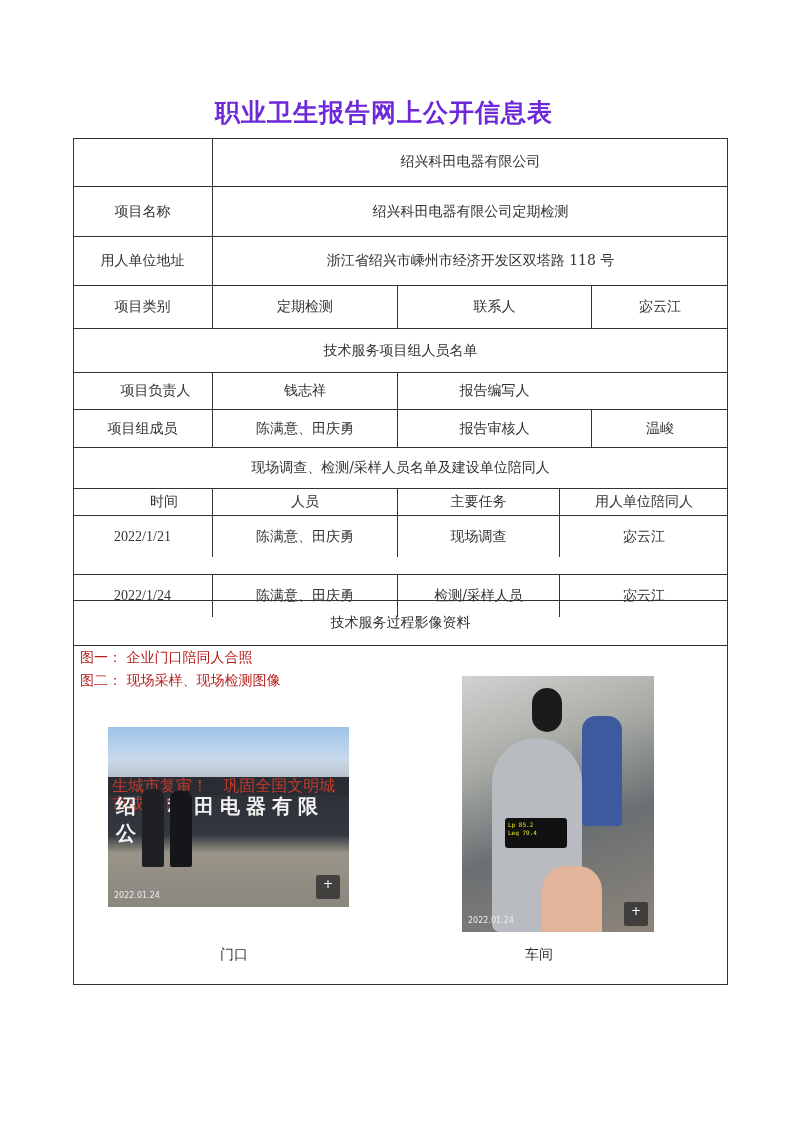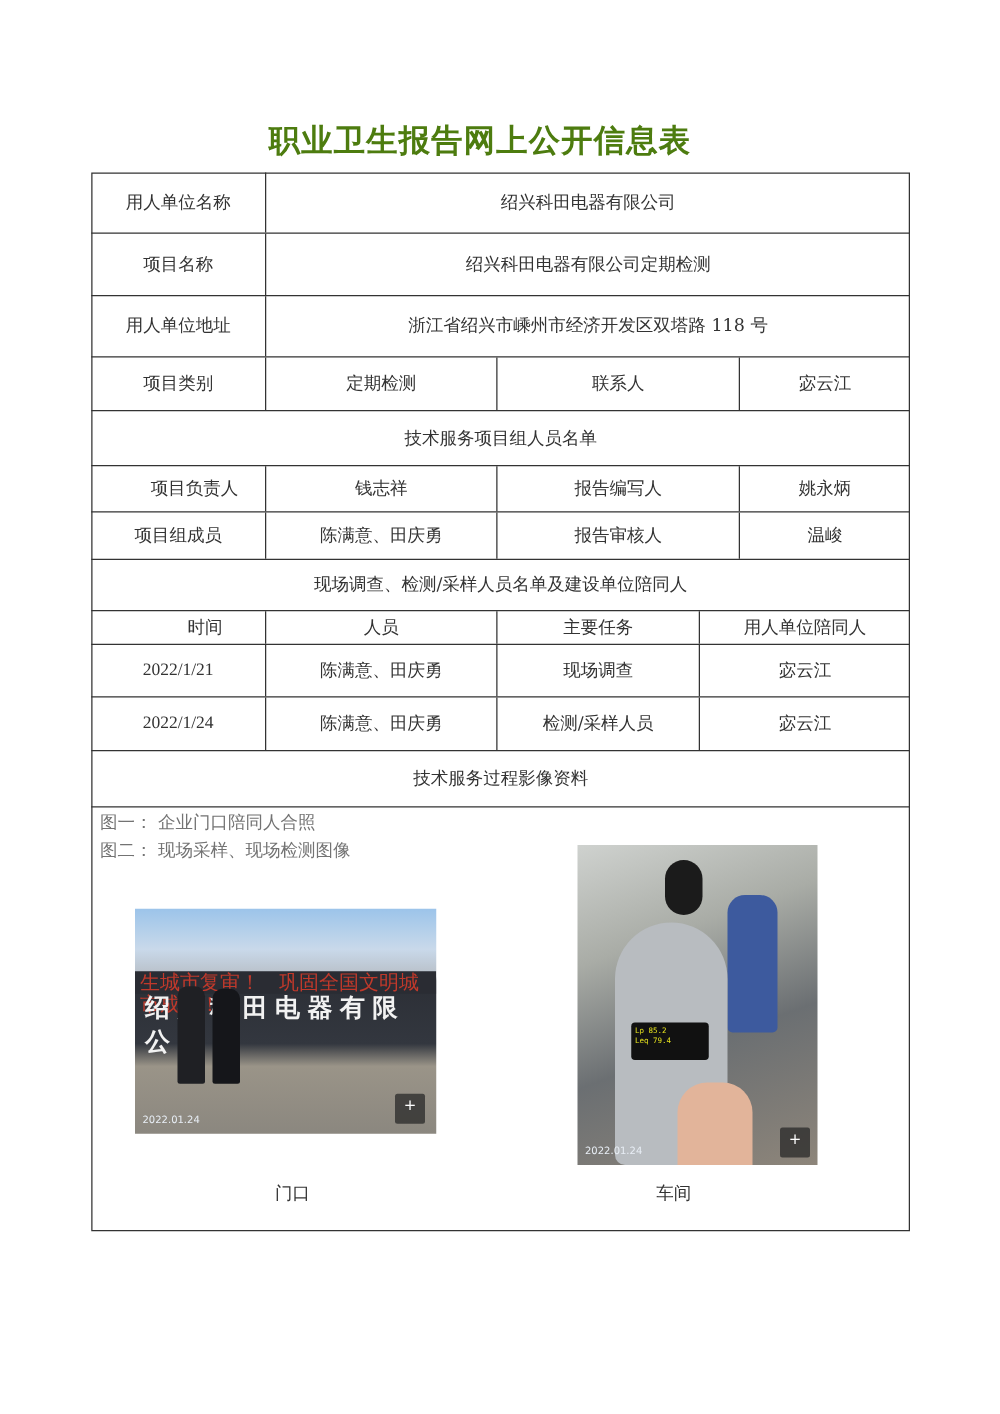--- a/index.html
+++ b/index.html
@@ -1,47 +1,46 @@
 <!DOCTYPE html>
 <html><head>
 <meta charset="utf-8">
 <style>
   html,body{margin:0;padding:0;background:#ffffff;}
   body{width:800px;height:1131px;position:relative;overflow:hidden;
        font-family:"DejaVu Serif","Liberation Serif",serif;color:#222;}
   .title{position:absolute;left:0;top:96px;width:768px;text-align:center;
-         font-size:25px;font-weight:bold;letter-spacing:1px;color:#4d7c0f;}
+         font-size:25px;font-weight:bold;letter-spacing:1px;color:#6d28d9;}
   .tbl{position:absolute;left:73px;top:138px;width:655px;}
   .row{position:absolute;left:0;width:655px;border-top:1.5px solid #333;box-sizing:border-box;}
   .cell{position:absolute;top:0;bottom:0;display:flex;align-items:center;justify-content:center;
         font-size:14px;color:#333;box-sizing:border-box;}
   .vl{border-left:1.5px solid #333;}
   .frame{position:absolute;left:73px;top:138px;width:655px;height:847px;
          border:1.5px solid #333;box-sizing:border-box;pointer-events:none;}
-  .caption-line{position:absolute;left:80px;font-size:14px;color:#737373;}
+  .caption-line{position:absolute;left:80px;font-size:14px;color:#b91c1c;}
   .photo{position:absolute;overflow:hidden;}
   .ph1{left:108px;top:727px;width:241px;height:180px;
        background:linear-gradient(180deg,#9cc4ea 0%,#c9d9ea 18%,#b7bec6 30%,#2c2f36 32%,#33373f 60%,#9a9488 70%,#8b877f 100%);}
   .ph2{left:462px;top:676px;width:192px;height:256px;
        background:linear-gradient(160deg,#cfd2cf 0%,#a9aca6 30%,#6b6f72 60%,#8d857a 100%);}
   .stamp{position:absolute;font-family:"DejaVu Sans",sans-serif;font-size:8px;color:#e8eef5;}
   .wmbox{position:absolute;width:24px;height:24px;background:rgba(40,40,40,0.75);border-radius:2px;
          color:#fff;font-family:"DejaVu Sans",sans-serif;font-size:12px;text-align:center;line-height:18px;}
   .wmbox small{position:absolute;left:0;right:0;bottom:1px;font-size:4px;line-height:4px;}
   .label{position:absolute;font-size:14px;color:#333;}
 </style>
 </head>
 <body>
 
 <div class="title">职业卫生报告网上公开信息表</div>
 
 <div class="tbl">
 
   <div class="row" style="top:0;height:48px;border-top:none;">
-    <div class="cell" style="left:0;width:139px;">用人单位名称</div>
     <div class="cell vl" style="left:139px;right:0;">绍兴科田电器有限公司</div>
   </div>
 
   <div class="row" style="top:48px;height:50px;">
     <div class="cell" style="left:0;width:139px;">项目名称</div>
     <div class="cell vl" style="left:139px;right:0;">绍兴科田电器有限公司定期检测</div>
   </div>
 
   <div class="row" style="top:98px;height:49px;">
     <div class="cell" style="left:0;width:139px;">用人单位地址</div>
@@ -56,21 +55,20 @@
   </div>
 
   <div class="row" style="top:190px;height:44px;">
     <div class="cell" style="left:0;right:0;">技术服务项目组人员名单</div>
   </div>
 
   <div class="row" style="top:234px;height:37px;">
     <div class="cell" style="left:0;width:139px;padding-left:26px;">项目负责人</div>
     <div class="cell vl" style="left:139px;width:185px;">钱志祥</div>
     <div class="cell vl" style="left:324px;width:194px;">报告编写人</div>
-    <div class="cell vl" style="left:518px;right:0;">姚永炳</div>
   </div>
 
   <div class="row" style="top:271px;height:38px;">
     <div class="cell" style="left:0;width:139px;">项目组成员</div>
     <div class="cell vl" style="left:139px;width:185px;">陈满意、田庆勇</div>
     <div class="cell vl" style="left:324px;width:194px;">报告审核人</div>
     <div class="cell vl" style="left:518px;right:0;">温峻</div>
   </div>
 
   <div class="row" style="top:309px;height:41px;">
@@ -84,21 +82,21 @@
     <div class="cell vl" style="left:486px;right:0;">用人单位陪同人</div>
   </div>
 
   <div class="row" style="top:377px;height:42px;">
     <div class="cell" style="left:0;width:139px;font-family:'Liberation Serif',serif;">2022/1/21</div>
     <div class="cell vl" style="left:139px;width:185px;">陈满意、田庆勇</div>
     <div class="cell vl" style="left:324px;width:162px;">现场调查</div>
     <div class="cell vl" style="left:486px;right:0;">宓云江</div>
   </div>
 
-  <div class="row" style="top:419px;height:43px;">
+  <div class="row" style="top:436px;height:43px;">
     <div class="cell" style="left:0;width:139px;font-family:'Liberation Serif',serif;">2022/1/24</div>
     <div class="cell vl" style="left:139px;width:185px;">陈满意、田庆勇</div>
     <div class="cell vl" style="left:324px;width:162px;">检测/采样人员</div>
     <div class="cell vl" style="left:486px;right:0;">宓云江</div>
   </div>
 
   <div class="row" style="top:462px;height:45px;">
     <div class="cell" style="left:0;right:0;">技术服务过程影像资料</div>
   </div>
 

